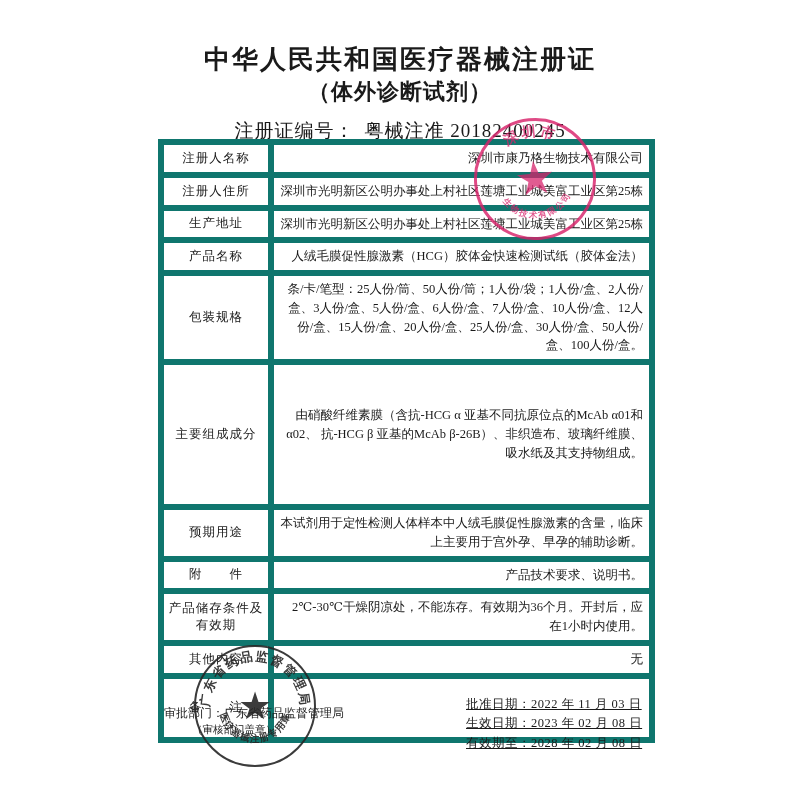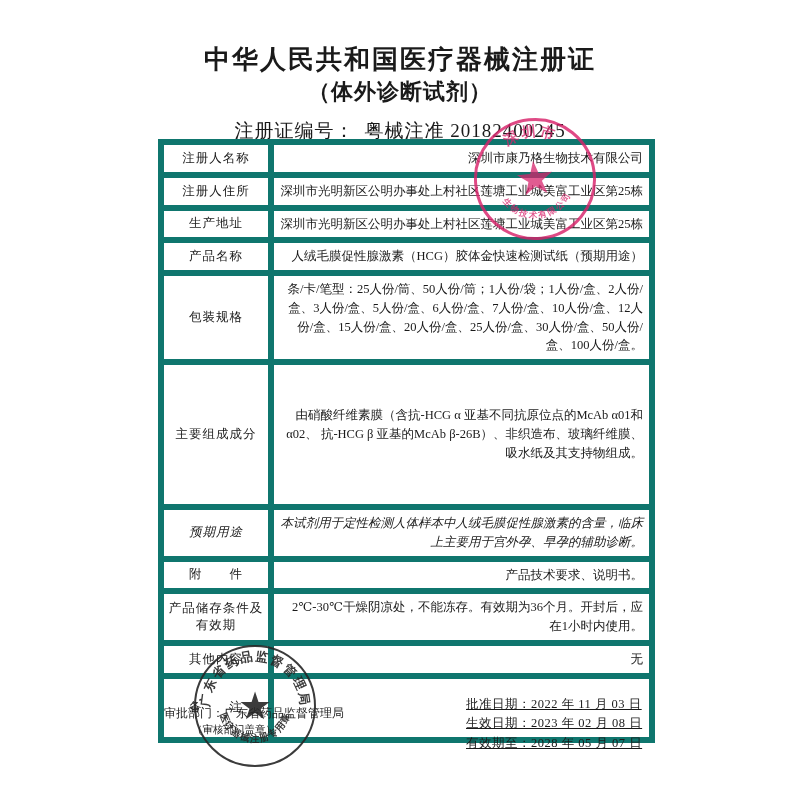--- a/index.html
+++ b/index.html
@@ -55,21 +55,21 @@
     padding:4px 6px;
     font-size:12.5px;
     line-height:1.5;
     text-align:right;
   }
   .val.small{font-size:8.2px;line-height:1.42;letter-spacing:0px;}
   .val.mid{font-size:11.5px;line-height:1.55;}
   .lab.two{line-height:1.3;}
 
   .r1{height:26px;} .r2{height:26px;padding-left:8px;} .r3{height:26px;} .r4{height:26px;}
-  .r5{height:70px;} .r6{height:145px;} .r7{height:48px;font-style:italic;} .r8{height:24px;}
+  .r5{height:70px;} .r6{height:145px;} .r7{height:48px;} .r8{height:24px;}
   .r9{height:40px;} .r10{height:32px;} .r11{height:64px;}
 
   
   .approve{
     position:absolute;left:164px;top:705px;width:330px;
     font-size:12px;line-height:1.35;
   }
   .approve .line1{white-space:nowrap;}
   .approve .line2{font-size:10.5px;margin-left:28px;margin-top:2px;}
 
@@ -144,21 +144,21 @@
       <tr class="r2">
         <td class="lab">注册人住所</td>
         <td class="val small">深圳市光明新区公明办事处上村社区莲塘工业城美富工业区第25栋</td>
       </tr>
       <tr class="r3">
         <td class="lab">生产地址</td>
         <td class="val small">深圳市光明新区公明办事处上村社区莲塘工业城美富工业区第25栋</td>
       </tr>
       <tr class="r4">
         <td class="lab">产品名称</td>
-        <td class="val mid">人绒毛膜促性腺激素（HCG）胶体金快速检测试纸（预期用途）</td>
+        <td class="val mid">人绒毛膜促性腺激素（HCG）胶体金快速检测试纸（胶体金法）</td>
       </tr>
       <tr class="r5">
         <td class="lab">包装规格</td>
         <td class="val small">条/卡/笔型：25人份/筒、50人份/筒；1人份/袋；1人份/盒、2人份/盒、3人份/盒、5人份/盒、6人份/盒、7人份/盒、10人份/盒、12人份/盒、15人份/盒、20人份/盒、25人份/盒、30人份/盒、50人份/盒、100人份/盒。</td>
       </tr>
       <tr class="r6">
         <td class="lab">主要组成成分</td>
         <td class="val mid">由硝酸纤维素膜（含抗-HCG α 亚基不同抗原位点的McAb α01和 α02、 抗-HCG β 亚基的McAb β-26B）、非织造布、玻璃纤维膜、吸水纸及其支持物组成。</td>
       </tr>
       <tr class="r7">
@@ -192,21 +192,21 @@
   </div>
 
   <div class="dates">
     <div>
       <span>批准日期：</span><span>2022 年 11 月 03 日</span>
     </div>
     <div>
       <span>生效日期：</span><span>2023 年 02 月 08 日</span>
     </div>
     <div>
-      <span>有效期至：</span><span>2028 年 05 月 07 日</span>
+      <span>有效期至：</span><span>2028 年 02 月 08 日</span>
     </div>
   </div>
 
   <div class="seal seal-red">
     <svg class="arc arc-t" viewBox="0 0 122 122">
       <defs>
           <path id="rtop" d="M 16,61 A 45,45 0 0 1 106,61"></path>
         </defs>
       <text><textPath href="#rtop" startOffset="50%" text-anchor="middle">深圳市</textPath></text>
     </svg>

